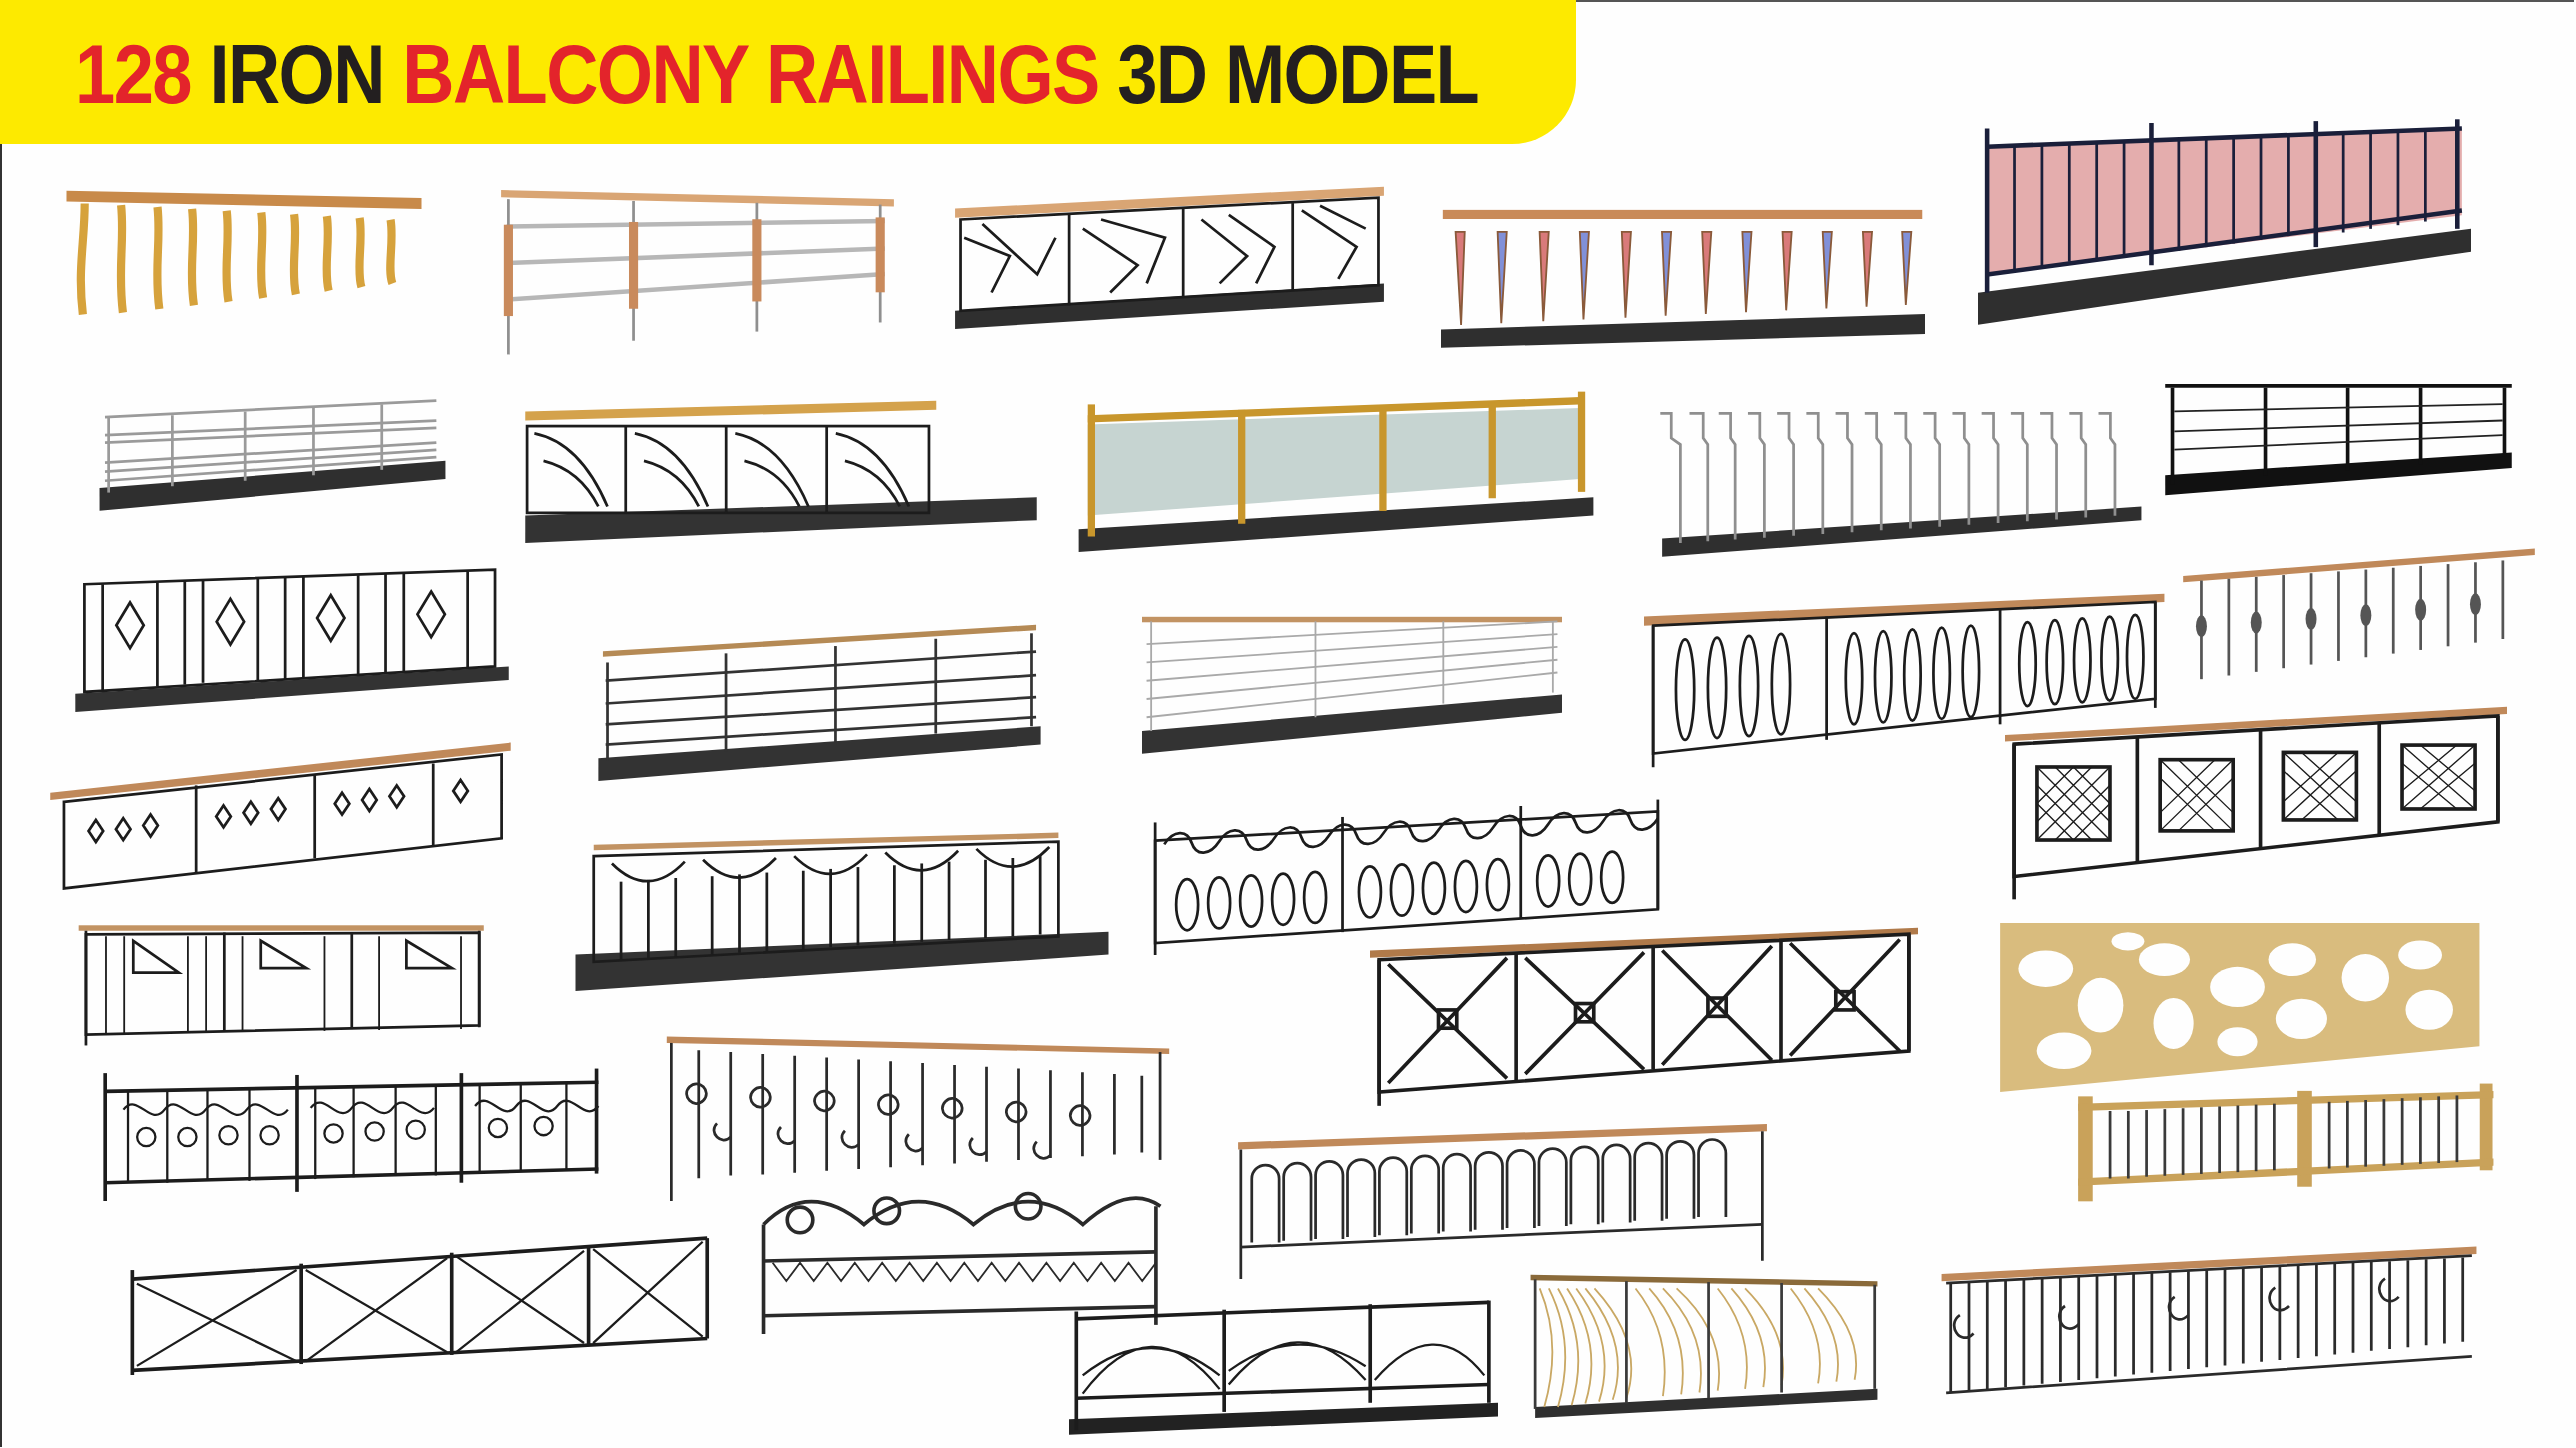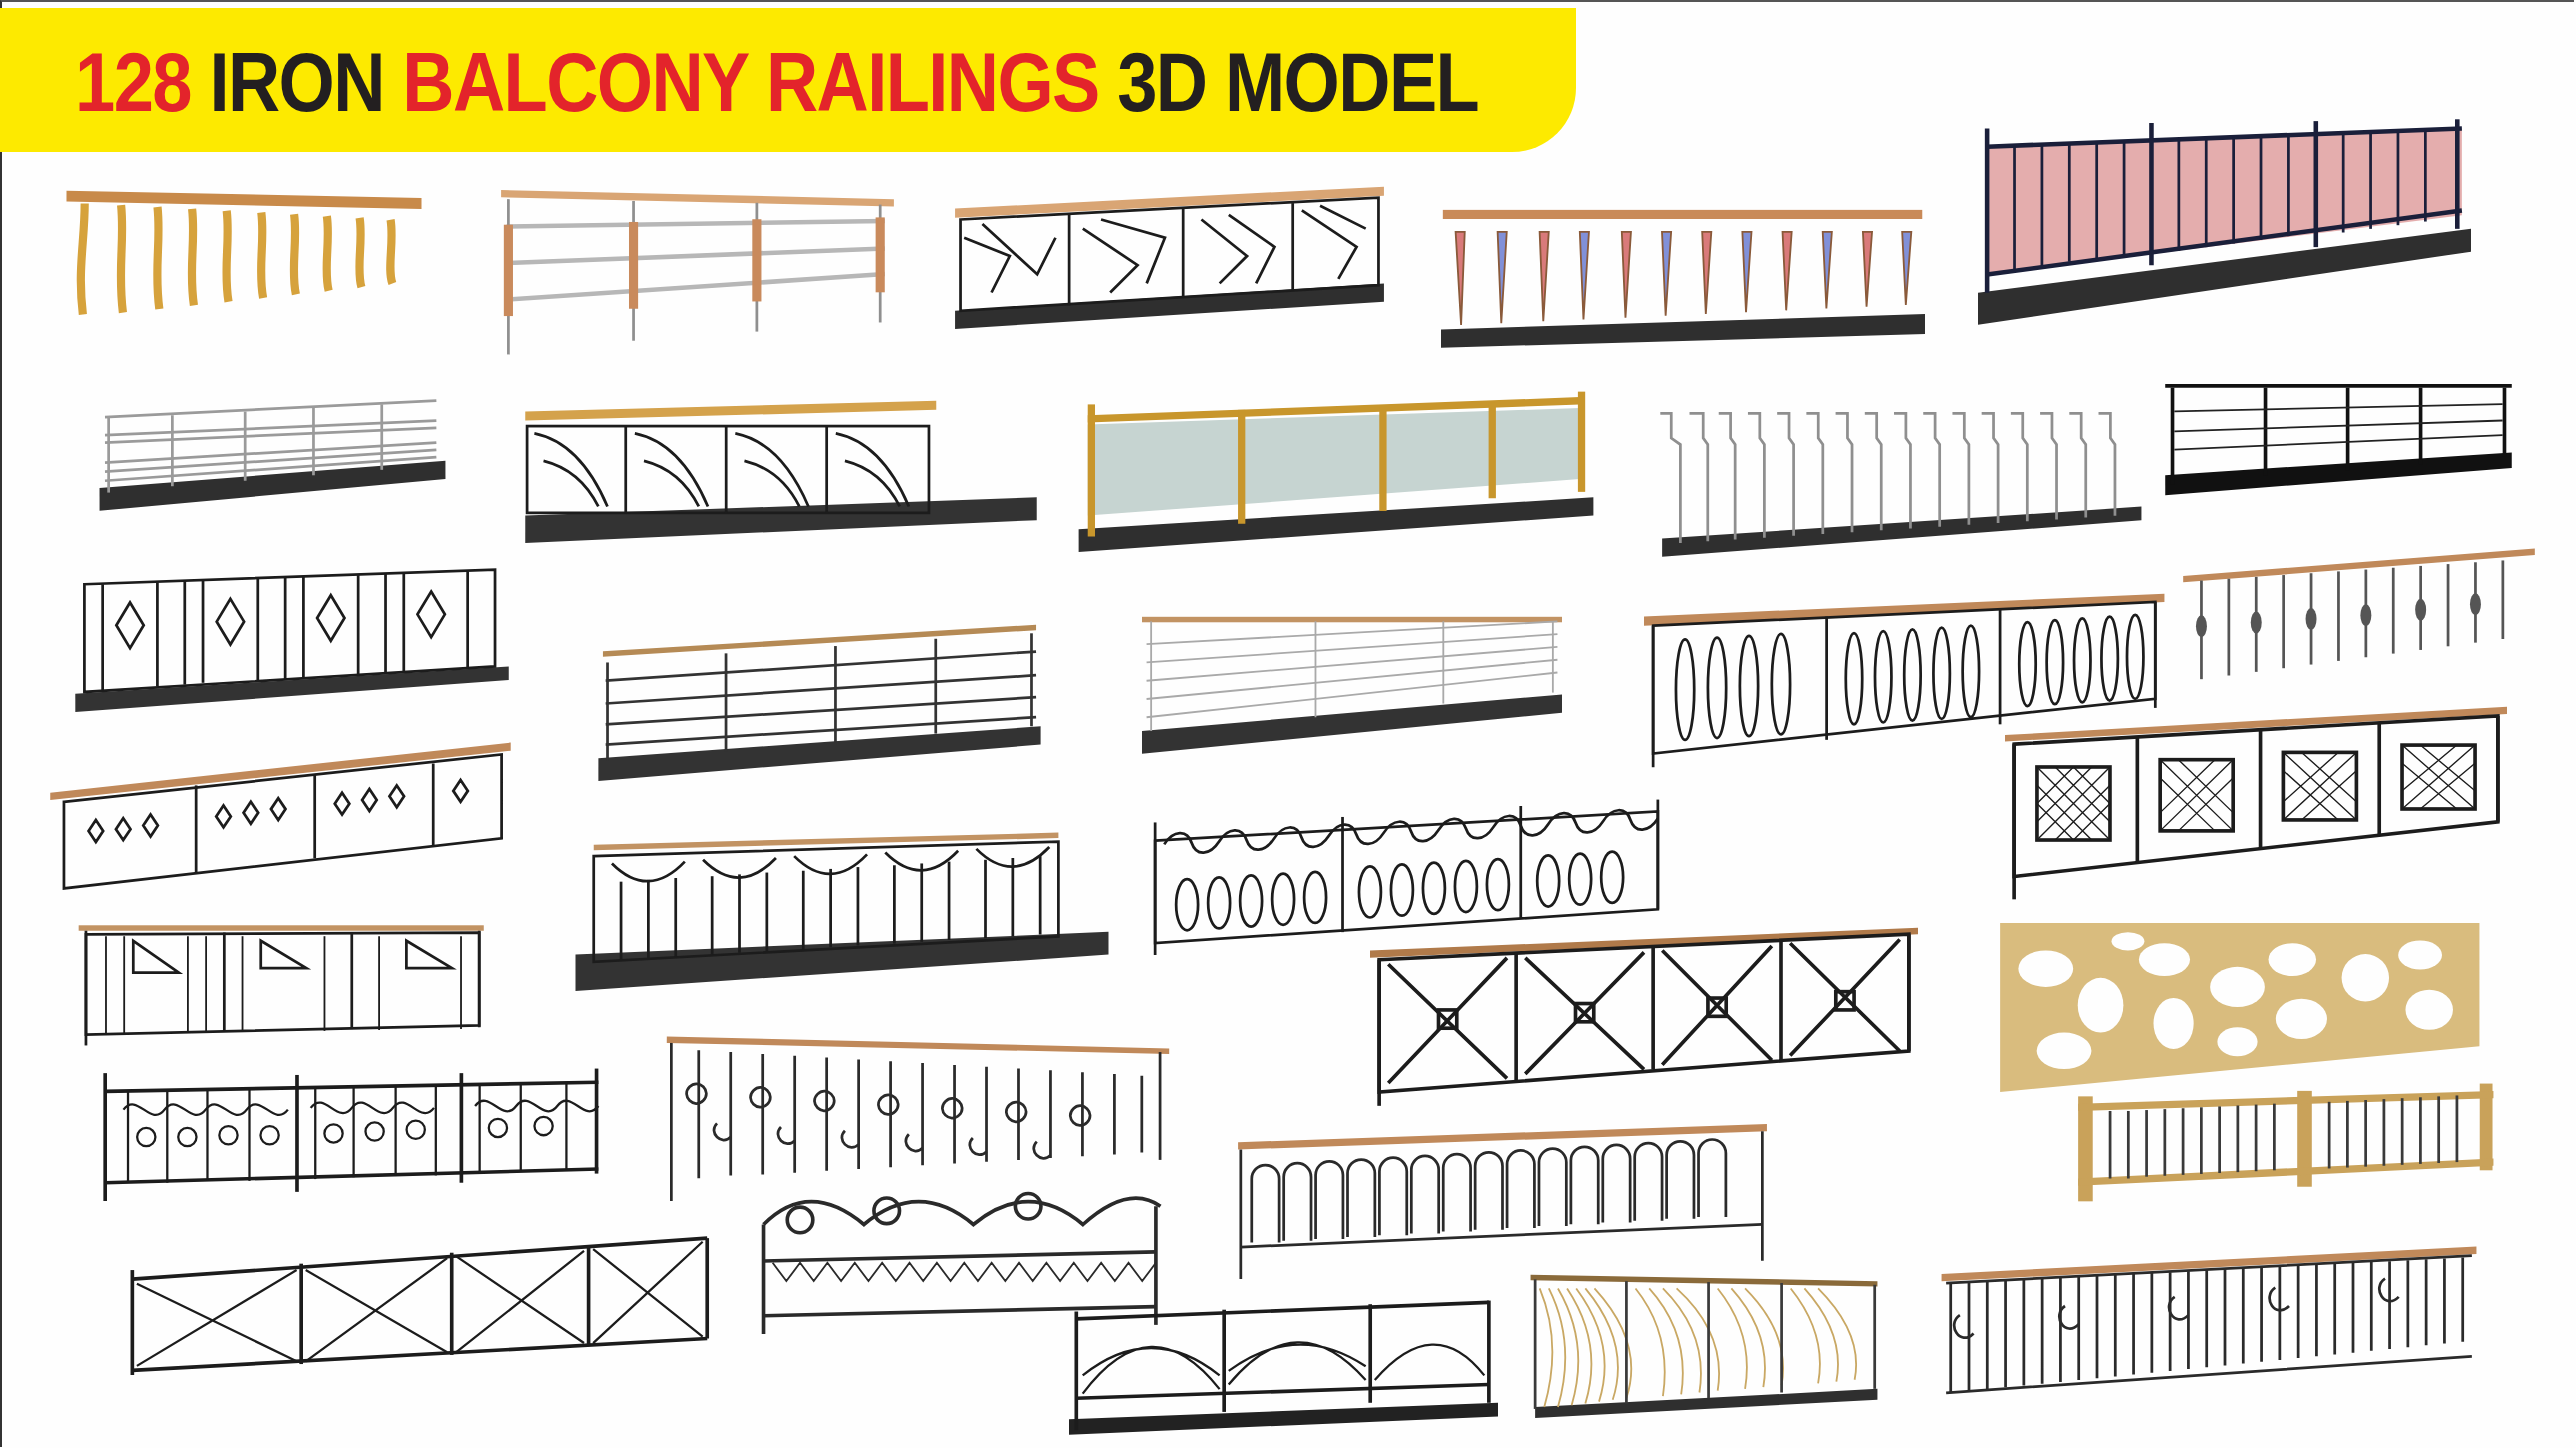--- a/index.html
+++ b/index.html
@@ -1,18 +1,18 @@
 <!DOCTYPE html>
 <html style="font-size:14.6px"><head>
 <meta charset="utf-8">
 <style>
   html,body{margin:0;padding:0;}
   body{width:2576px;height:1449px;background:#fefefe;position:relative;overflow:hidden;font-family:"Liberation Sans",sans-serif;}
   .frame{position:absolute;left:0;top:0;width:2574px;height:1447px;border-left:2.7px solid #333;border-top:2.7px solid #555;box-sizing:border-box;}
-  .banner{position:absolute;left:0;top:8px;width:1576px;height:144px;background:#fdea00;border-bottom-right-radius:64px;}
+  .banner{position:absolute;left:0;top:0;width:1576px;height:144px;background:#fdea00;border-bottom-right-radius:64px;}
   .title{position:absolute;left:75px;top:25.6px;font-weight:bold;font-size:84px;letter-spacing:-1.8px;white-space:nowrap;transform:scaleX(0.86);transform-origin:left top;}
   .title .red{color:#e3242b;}
   .title .blk{color:#231f20;}
   .rail{position:absolute;}
   .rail svg{width:100%;height:100%;display:block;overflow:visible;}
 </style>
 </head>
 <body>
 
 <div class="frame"></div>

